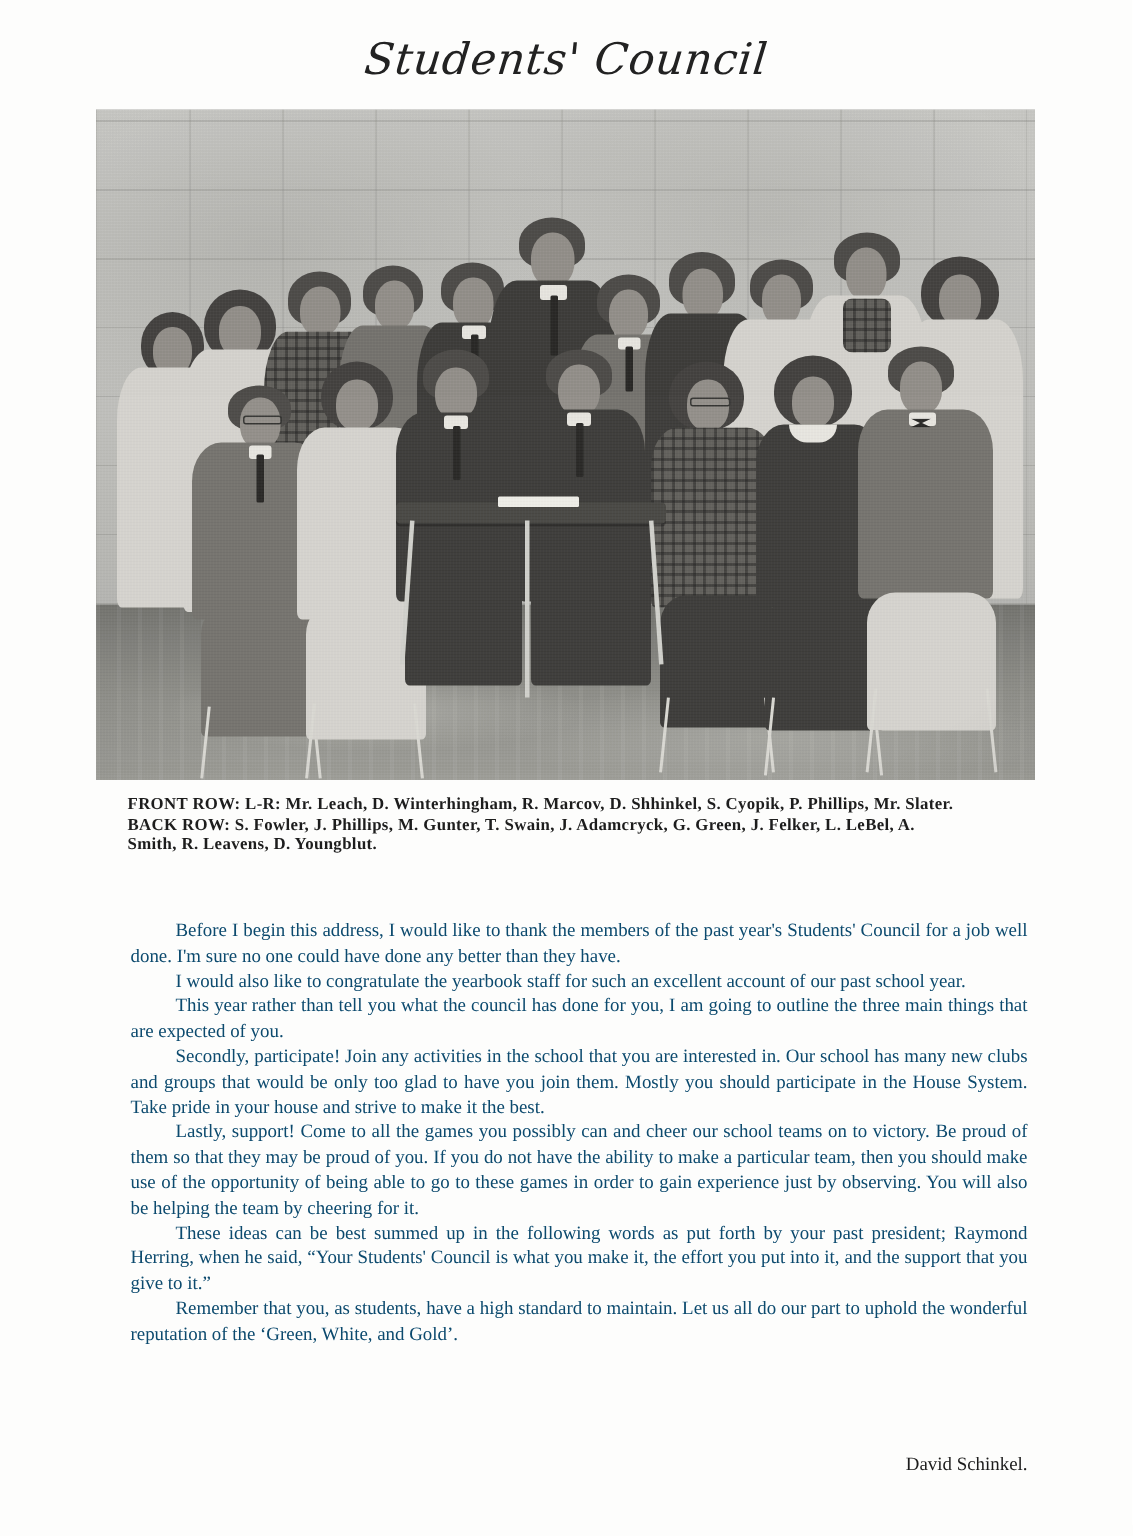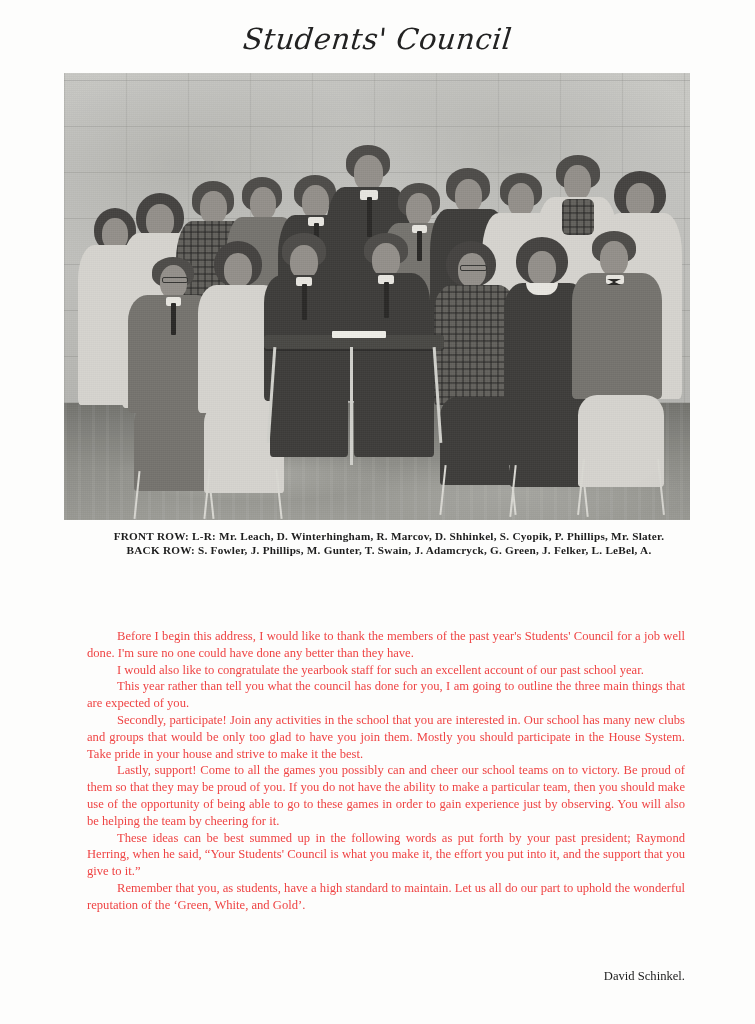--- a/index.html
+++ b/index.html
@@ -217,32 +217,32 @@
     left: 85px;
     top: 530px;
     width: 608px;
     font-family: "Liberation Serif", "DejaVu Serif", serif;
     font-size: 11.2px;
     line-height: 13.6px;
     letter-spacing: 0.25px;
     color: #1d1d1d;
     font-weight: 700;
   }
-  .caption span { display: block; text-align: center; }
+  .caption span { display: block; }
 
   
   .body-col {
     position: absolute;
     left: 87px;
-    top: 628px;
+    top: 612px;
     width: 598px;
     font-size: 12.6px;
     line-height: 16.8px;
     text-align: justify;
-    color: #ef4444;
+    color: #0c4a6e;
   }
   .body-col p {
     margin: 0 0 0 0;
     text-indent: 30px;
   }
   .signature {
     position: absolute;
     left: 87px;
     top: 948px;
     width: 598px;
@@ -428,20 +428,21 @@
 
       <div class="grain"></div>
       <div class="vignette"></div>
       <div class="desat"></div>
     </div>
   </div>
 
   <div class="caption">
     <span>FRONT ROW: L-R: Mr. Leach, D. Winterhingham, R. Marcov, D. Shhinkel, S. Cyopik, P. Phillips, Mr. Slater.</span>
     <span>BACK ROW: S. Fowler, J. Phillips, M. Gunter, T. Swain, J. Adamcryck, G. Green, J. Felker, L. LeBel, A.</span>
+    <span>Smith, R. Leavens, D. Youngblut.</span>
   </div>
 
   <div class="body-col">
     <p>Before I begin this address, I would like to thank the members of the past year's Students' Council for a job well done.  I'm sure no one could have done any better than they have.</p>
     <p>I would also like to congratulate the yearbook staff for such an excellent account of our past school year.</p>
     <p>This year rather than tell you what the council has done for you, I am going to outline the three main things that are expected of you.</p>
     <p>Secondly, participate!  Join any activities in the school that you are interested in.  Our school has many new clubs and groups that would be only too glad to have you join them. Mostly you should participate in the House System.  Take pride in your house and strive to make it the best.</p>
     <p>Lastly, support!  Come to all the games you possibly can and cheer our school teams on to victory.  Be proud of them so that they may be proud of you.  If you do not have the ability to make a particular team, then you should make use of the opportunity of being able to go to these games in order to gain experience just by observing.  You will also be helping the team by cheering for it.</p>
     <p>These ideas can be best summed up in the following words as put forth by your past president; Raymond Herring, when he said, “Your Students' Council is what you make it, the effort you put into it, and the support that you give to it.”</p>
     <p>Remember that you, as students, have a high standard to maintain.  Let us all do our part to uphold the wonderful reputation of the ‘Green, White, and Gold’.</p>

